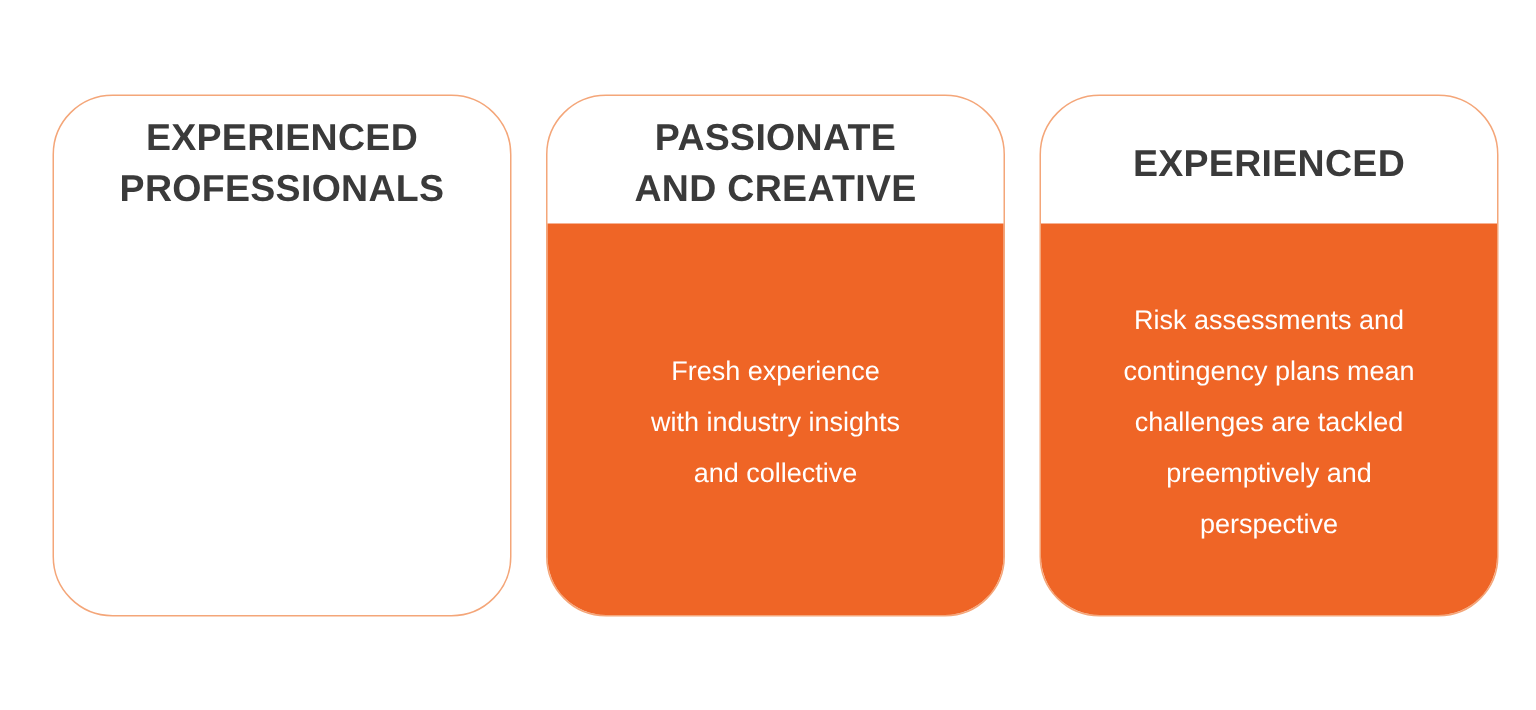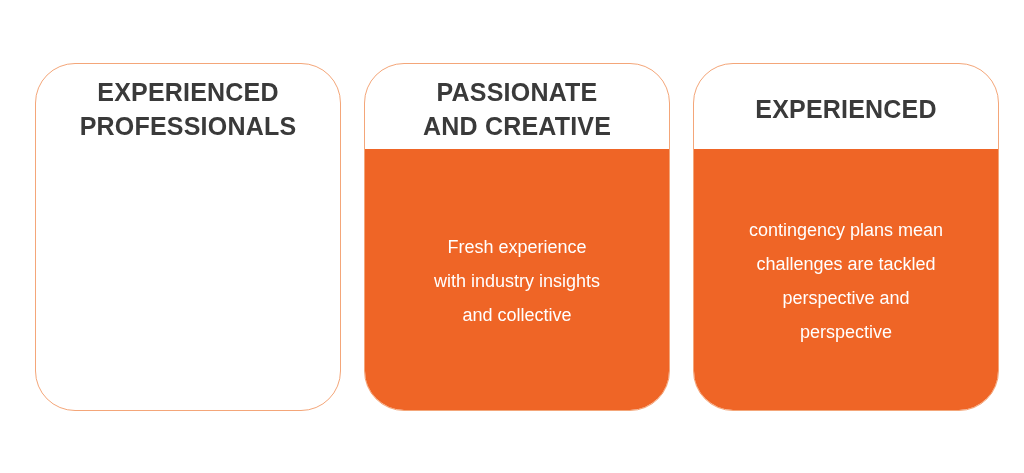--- a/index.html
+++ b/index.html
@@ -57,19 +57,20 @@
 </div>
 
 <div class="card" style="left:693px;">
   <div class="card-header">
     <div>
       <span style="display:block">EXPERIENCED</span>
     </div>
   </div>
   <div class="card-body">
     <div>
+      <span>Risk assessments and</span>
       <span>contingency plans mean</span>
       <span>challenges are tackled</span>
-      <span>perspective and</span>
+      <span>preemptively and</span>
       <span>perspective</span>
     </div>
   </div>
 </div>
 
 </body></html>

